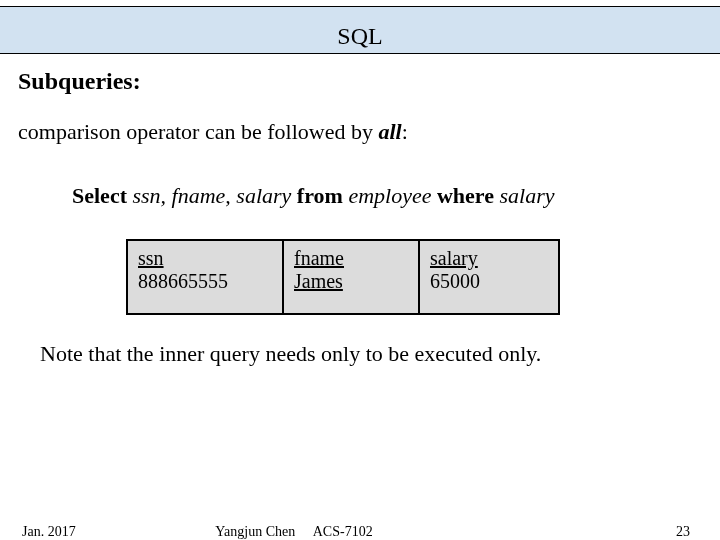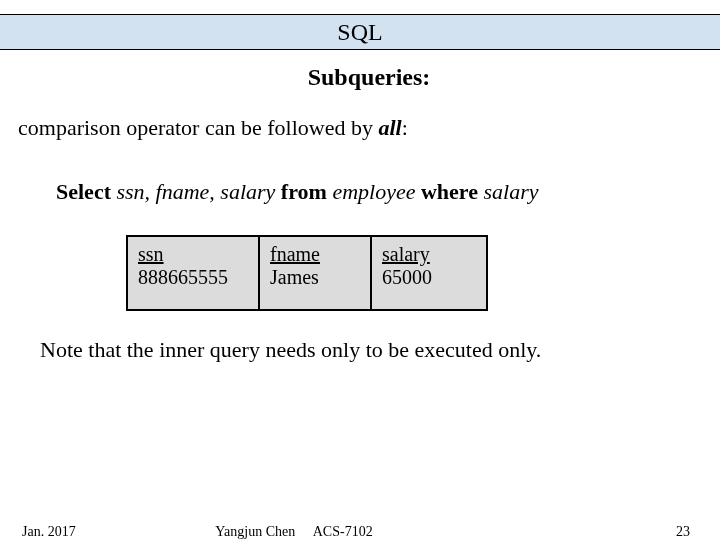--- a/index.html
+++ b/index.html
@@ -12,60 +12,59 @@
     color: #000;
     position: relative;
     box-sizing: border-box;
   }
   .title-bar {
     background: #d2e2f1;
     border-top: 1px solid #000;
     border-bottom: 1px solid #000;
     text-align: center;
     font-size: 24px;
-    padding: 4px 0 3px 0;
-    margin-top: 14px;
+    padding: 16px 0 3px 0;
+    margin-top: 6px;
   }
   .section-heading {
     font-size: 24px;
     font-weight: bold;
     margin: 14px 0 0 18px;
-    text-align: center;
   }
   .body-line {
     font-size: 22px;
     margin: 24px 0 0 18px;
   }
   .body-line .kw { font-weight: bold; font-style: italic; }
   .query {
     font-size: 22px;
-    margin: 30px 0 0 56px;
+    margin: 30px 0 0 72px;
     line-height: 1.9;
   }
   .query .b { font-weight: bold; font-style: normal; }
   .query .i { font-style: italic; }
   .table-wrap {
     margin: 22px 0 0 126px;
   }
   table.result {
     border-collapse: collapse;
     background: #dcdcdc;
   }
   table.result td {
     border: 2px solid #000;
-    padding: 6px 4px 20px 10px;
+    padding: 6px 28px 20px 10px;
     font-size: 20px;
     vertical-align: top;
   }
   table.result .hdr {
     text-decoration: underline;
     display: block;
   }
   .c-ssn   { width: 116px; }
-  .c-fname { width: 96px;  }
+  .c-fname { width: 96px; text-decoration: underline;  }
   .c-salary{ width: 100px; }
   .note {
     font-size: 22px;
     margin: 26px 0 0 40px;
   }
   .footer {
     position: absolute;
     bottom: 16px;
     left: 0;
     width: 720px;

